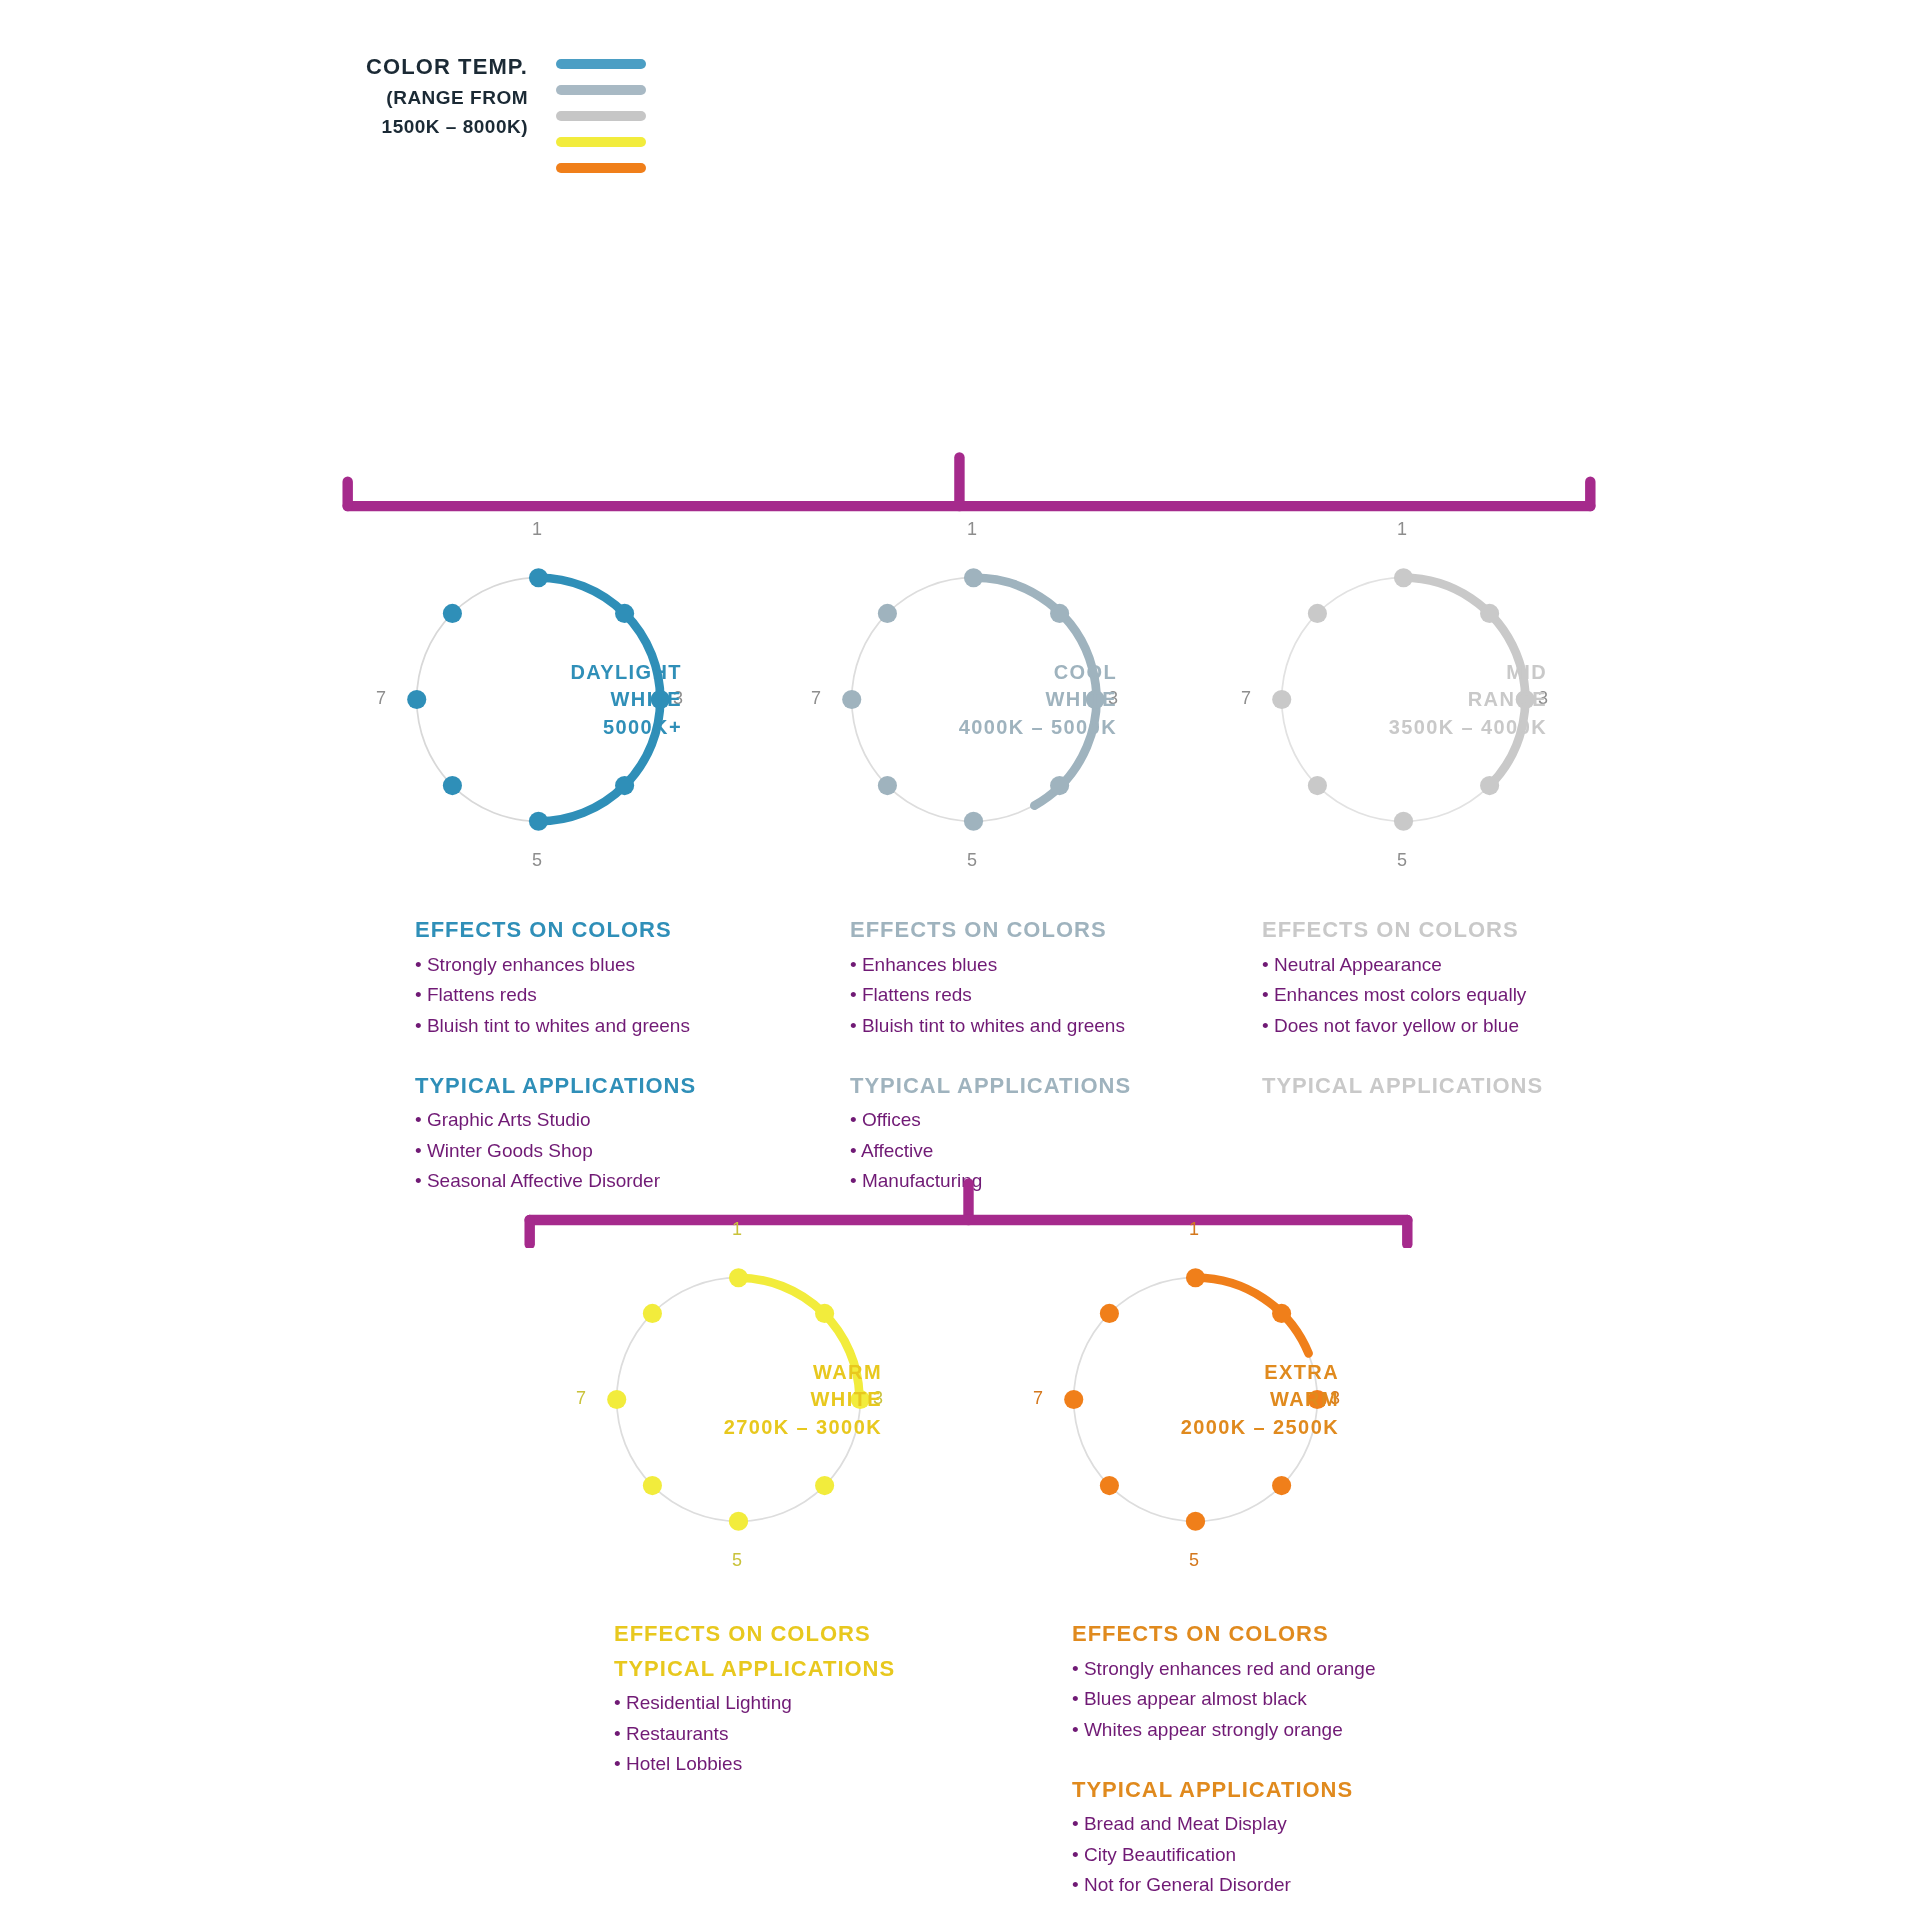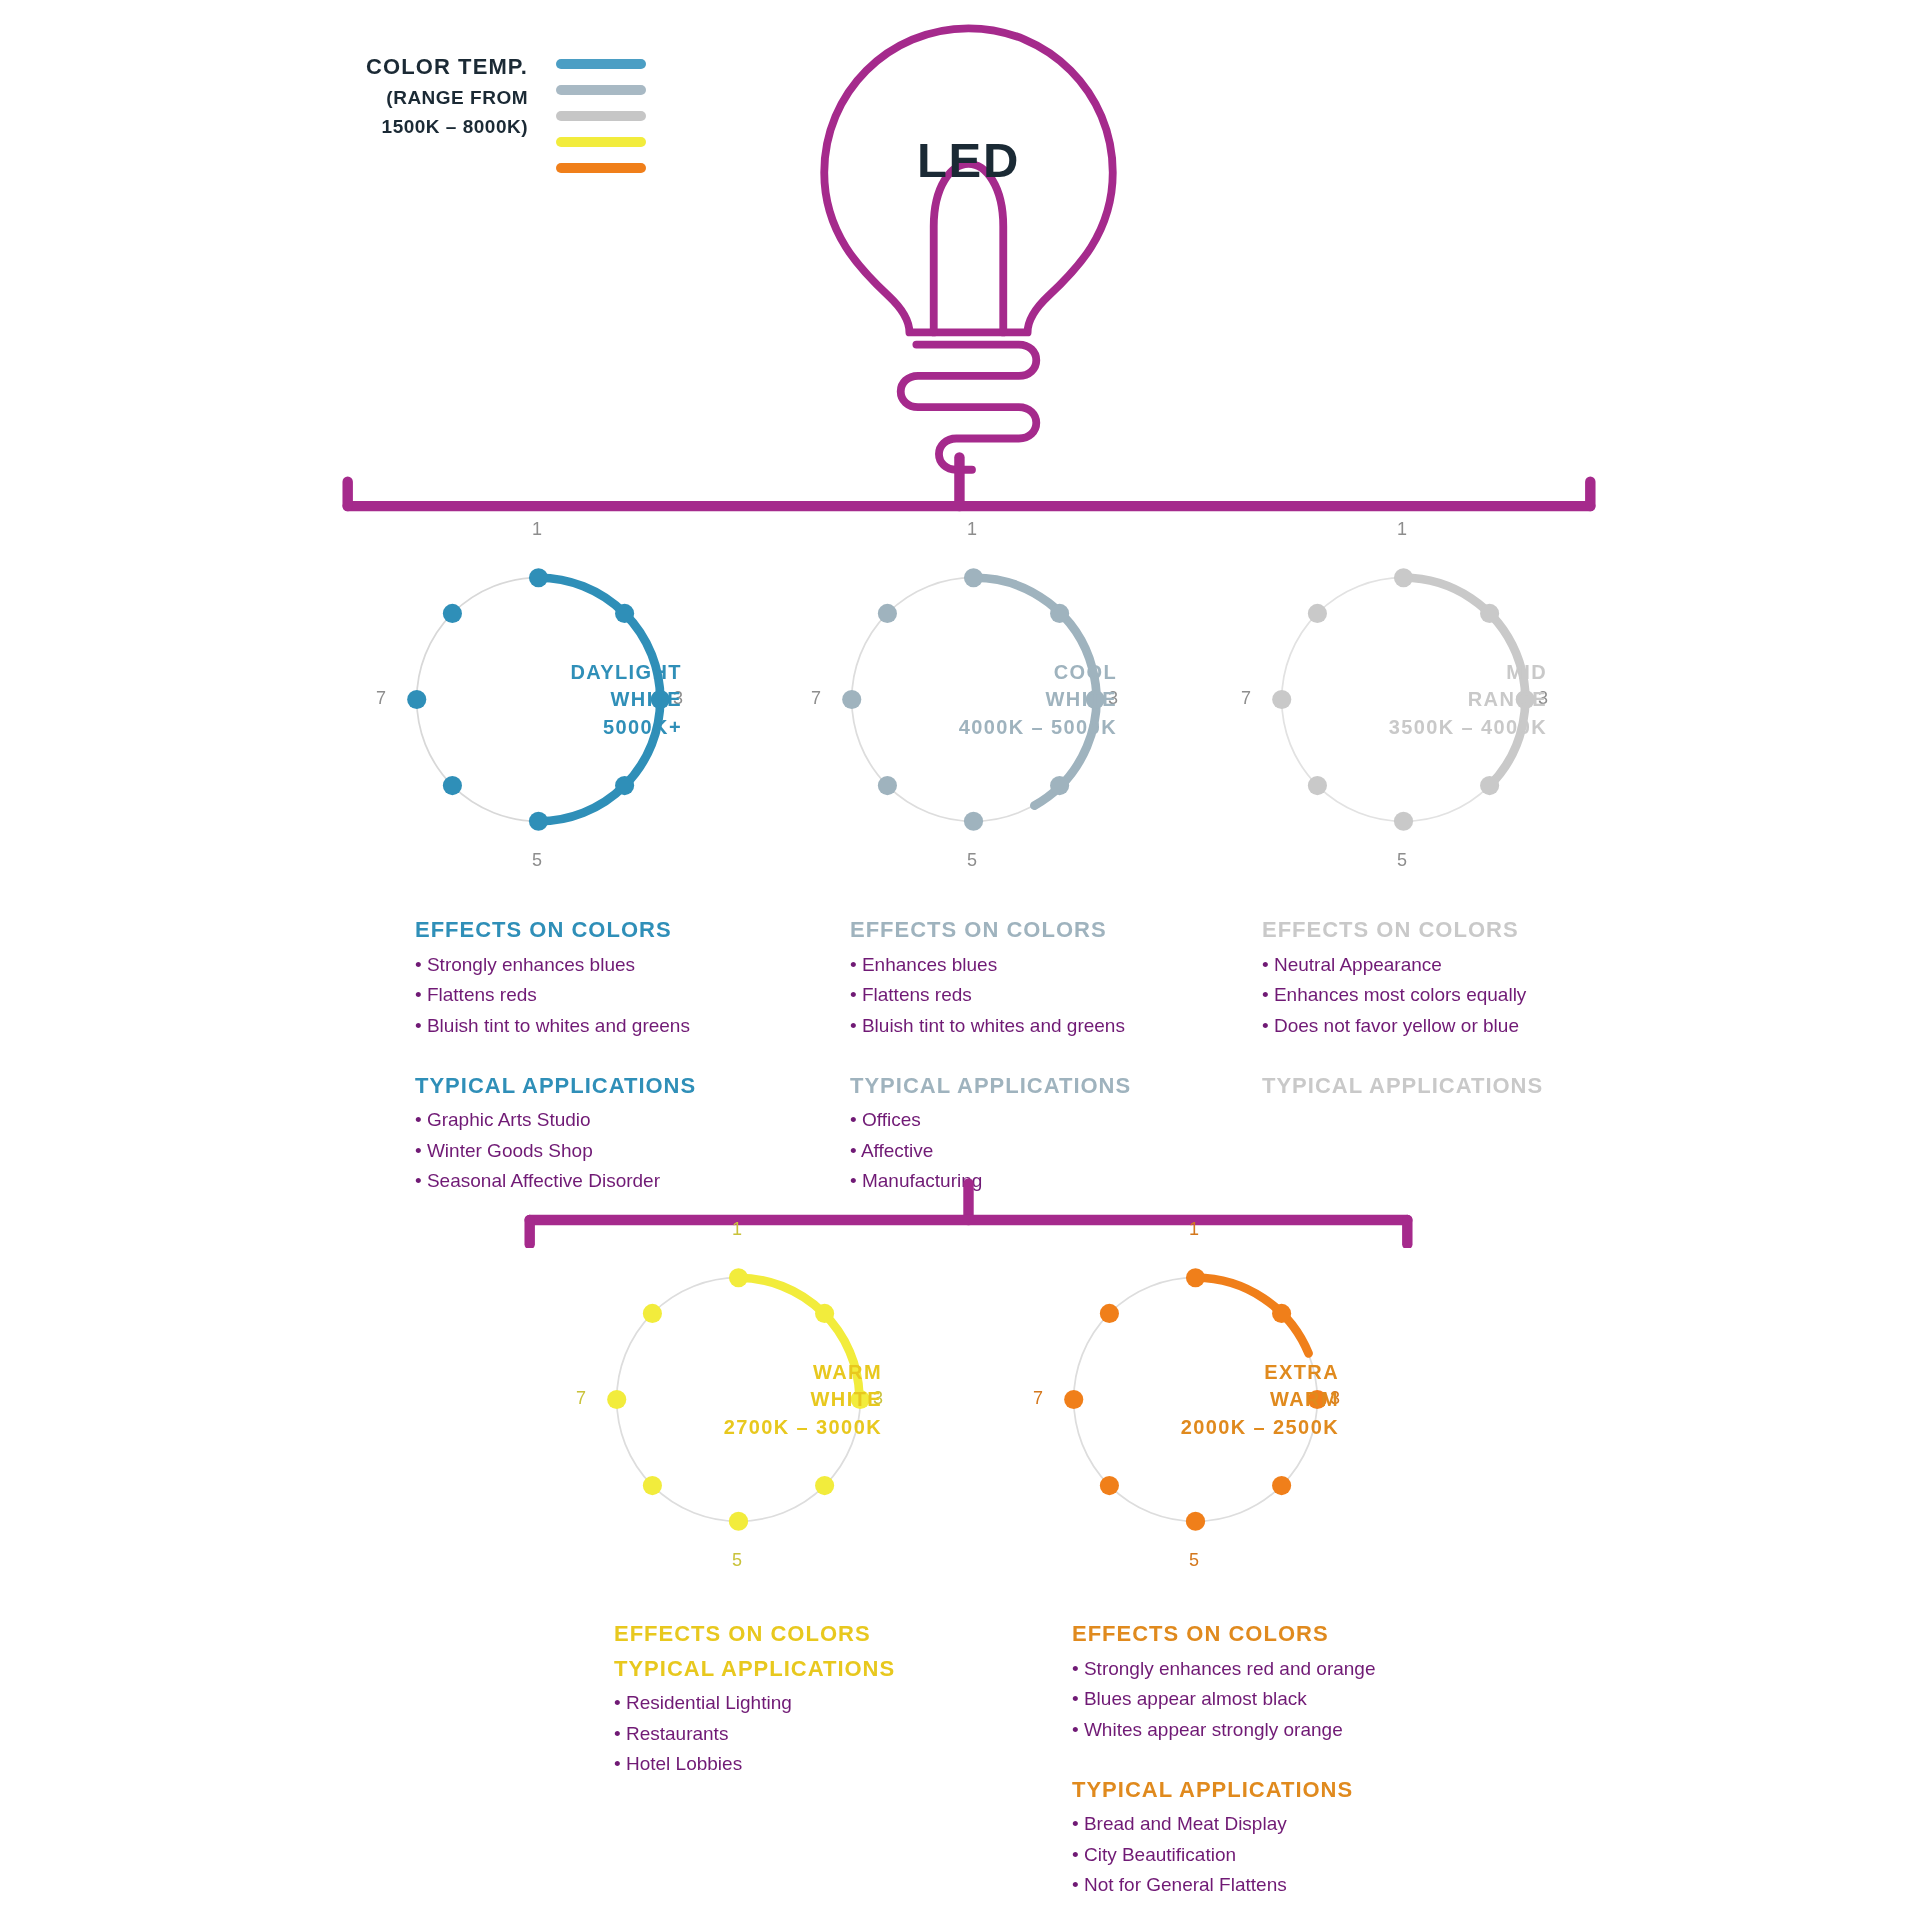--- a/index.html
+++ b/index.html
@@ -82,30 +82,20 @@
     </div>
     <div class="legend-bars">
       <div class="legend-bar" style="background:#4b9ec4"></div>
       <div class="legend-bar" style="background:#a8b9c4"></div>
       <div class="legend-bar" style="background:#c6c6c6"></div>
       <div class="legend-bar" style="background:#f2ec3c"></div>
       <div class="legend-bar" style="background:#f07f1a"></div>
     </div>
   </div>
 
-  <div class="bulb">
-    <svg width="365" height="487" viewBox="0 0 420 560">
-      <g fill="none" stroke="#a52a8c" stroke-width="9" stroke-linecap="round" stroke-linejoin="round">
-        <path d="M210 22 C118 22 44 96 44 188 C44 258 86 300 118 330 C134 345 142 358 142 372 L278 372 C278 358 286 345 302 330 C334 300 376 258 376 188 C376 96 302 22 210 22 Z"></path>
-        <path d="M170 372 L170 250 C170 204 190 178 210 178 C230 178 250 204 250 250 L250 372"></path>
-        <path d="M150 386 L268 386 C280 386 288 394 288 404 C288 414 280 422 268 422 L152 422 C140 422 132 430 132 440 C132 450 140 458 152 458 L268 458 C280 458 288 466 288 476 C288 486 280 494 268 494 L196 494 C184 494 176 502 176 512 C176 522 184 530 196 530 L214 530"></path>
-      </g>
-    </svg>
-    <div class="led-label">LED</div>
-  </div>
 
   <svg class="connector" style="left:339px;top:452px;" width="1260" height="70" viewBox="0 0 1450 80">
     <g fill="none" stroke="#a52a8c" stroke-width="12" stroke-linecap="round" stroke-linejoin="round">
       <path d="M714 6 L714 62"></path>
       <path d="M10 62 L1440 62"></path>
       <path d="M10 62 L10 34"></path>
       <path d="M1440 62 L1440 34"></path>
     </g>
   </svg>
 
@@ -292,18 +282,18 @@
     <h3 style="color:#e08a1e;">EFFECTS ON COLORS</h3>
     <ul>
       <li>Strongly enhances red and orange</li>
       <li>Blues appear almost black</li>
       <li>Whites appear strongly orange</li>
     </ul>
     <h3 style="color:#e08a1e;">TYPICAL APPLICATIONS</h3>
     <ul>
       <li>Bread and Meat Display</li>
       <li>City Beautification</li>
-      <li>Not for General Flattens</li>
+      <li>Not for General Disorder</li>
     </ul>
   </div>
 
 </div>
 
 
 </body></html>

